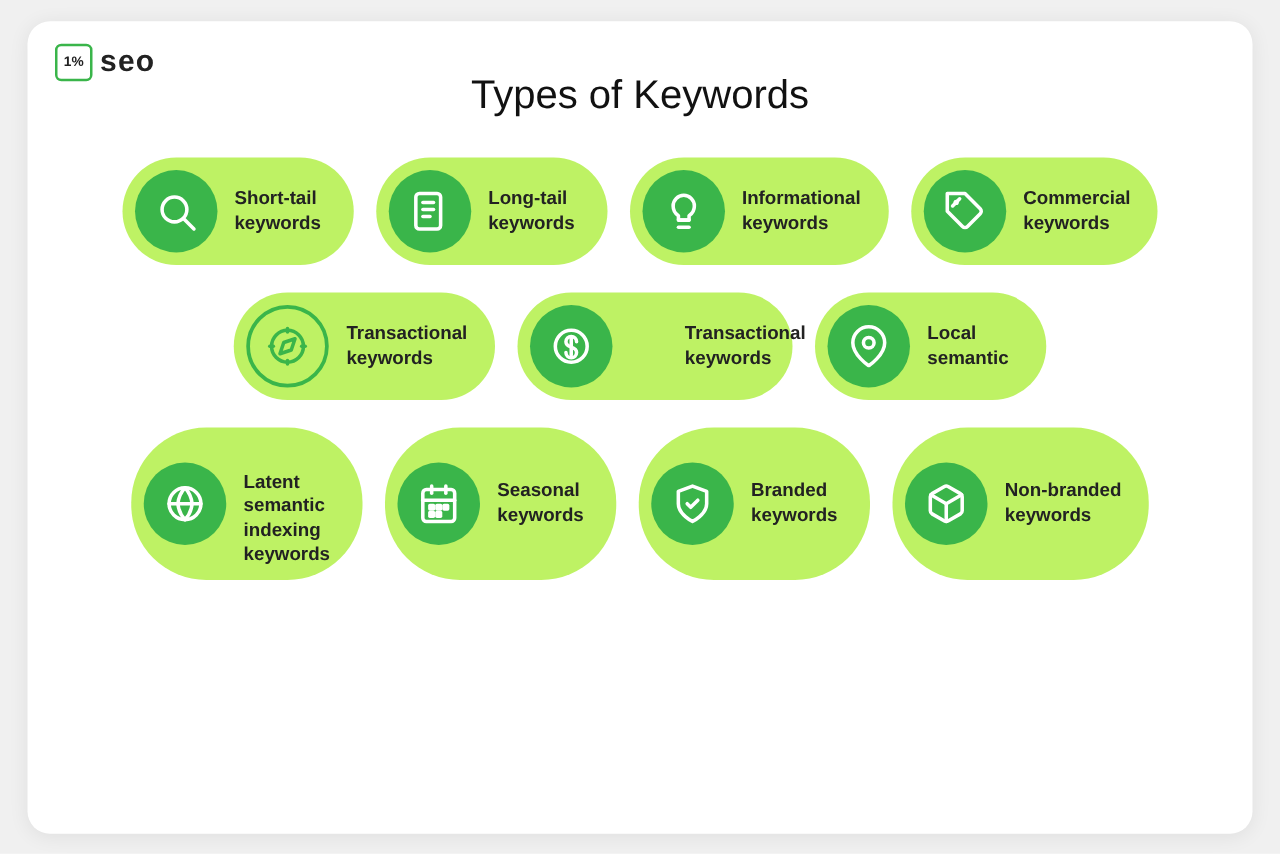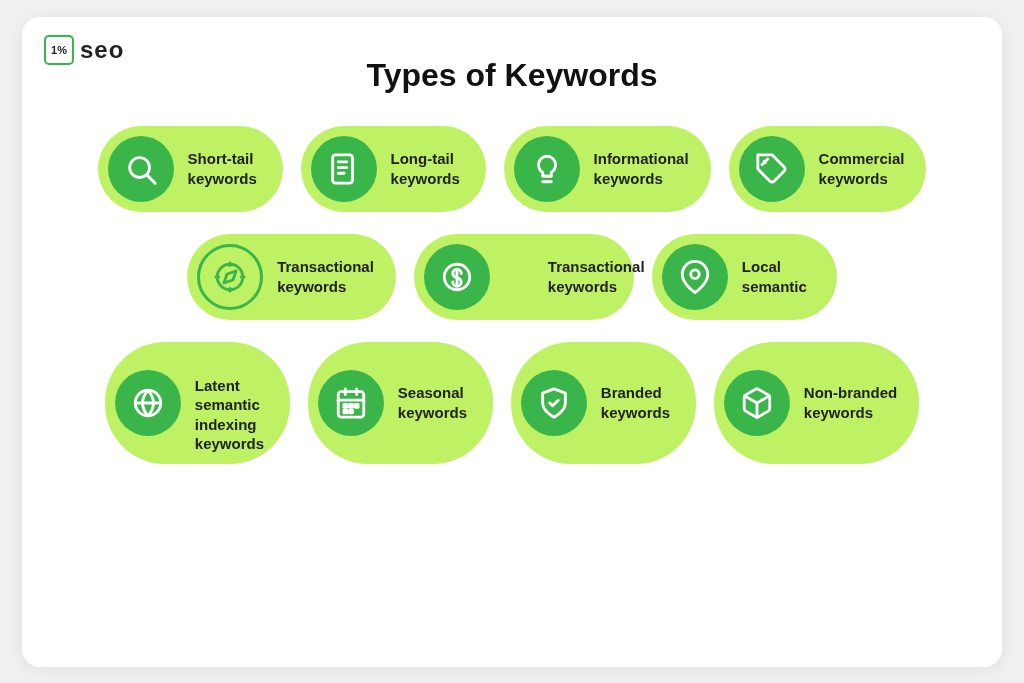--- a/index.html
+++ b/index.html
@@ -43,21 +43,21 @@
     }
     .logo-text {
       font-size: 24px;
       font-weight: 700;
       color: #222;
       letter-spacing: 1px;
     }
     .page-title {
       text-align: center;
       font-size: 32px;
-      font-weight: 700;
+      font-weight: 400;
       color: #111;
       margin-bottom: 32px;
       margin-top: 10px;
     }
     .rows-container {
       display: flex;
       flex-direction: column;
       gap: 22px;
     }
     .row {

